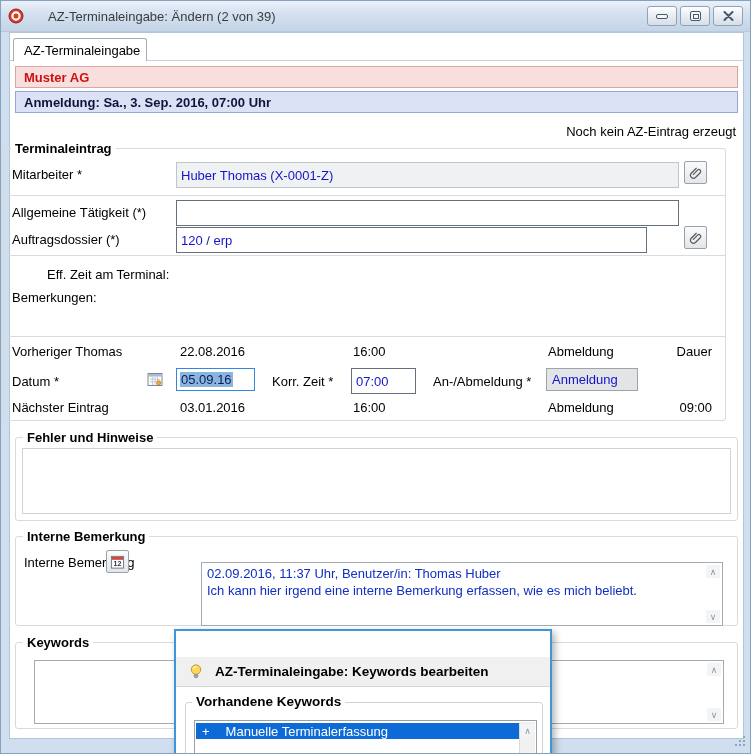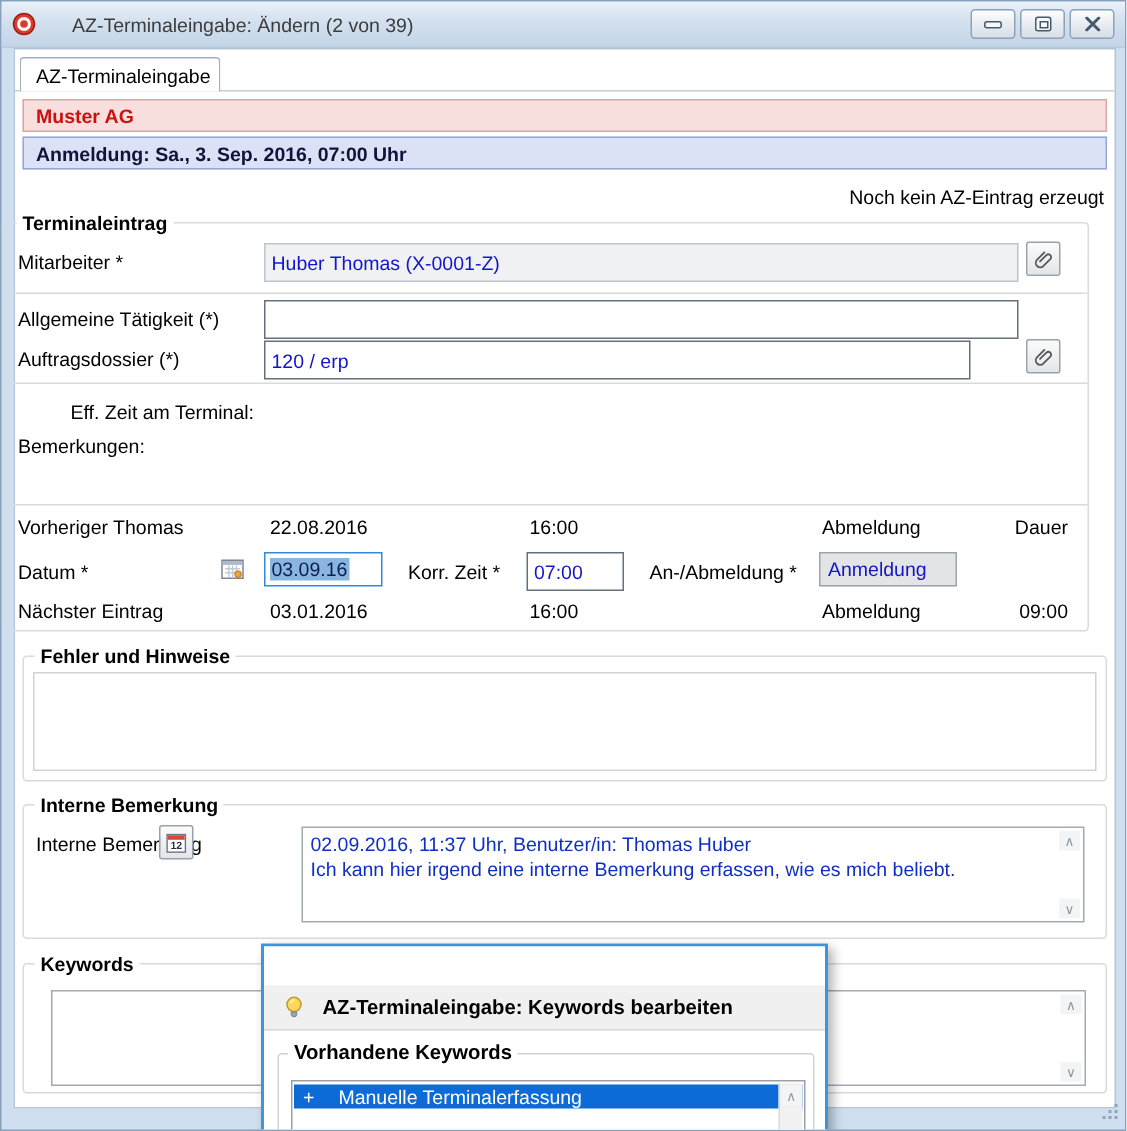--- a/index.html
+++ b/index.html
@@ -179,21 +179,21 @@
     <span class="cell" style="left:8px;top:225px;">Datum *</span>
     <span class="abs" style="left:143px;top:222px;display:flex;cursor:pointer;">
       <svg width="16" height="16" viewBox="0 0 16 16">
         <rect x="1" y="2.5" width="14" height="12" fill="#ffffff" stroke="#7d8795"></rect>
         <rect x="1.5" y="3" width="13" height="2.6" fill="#aebacb"></rect>
         <path d="M3 8.2h10 M3 10.8h10 M5.6 6v8 M8.1 6v8 M10.6 6v8" stroke="#c3cad4" stroke-width="1" fill="none"></path>
         <circle cx="11.7" cy="11.8" r="2.1" fill="#f0a43c" stroke="#c87f1e" stroke-width="0.8"></circle>
       </svg>
     </span>
     <div class="date-input" style="left:172px;top:219px;width:79px;">
-      <span class="sel">03.09.16</span>
+      <span class="sel">05.09.16</span>
     </div>
     <span class="cell" style="left:268px;top:225px;">Korr. Zeit *</span>
     <input class="inp" style="left: 347px; top: 219px; width: 65px; height: 23px;" value="07:00">
     <span class="cell" style="left:429px;top:225px;">An-/Abmeldung *</span>
     <div class="combo" style="left:542px;top:219px;width:92px;">
       <span>Anmeldung</span>
     </div>
 
     <span class="cell" style="left:8px;top:251px;">Nächster Eintrag</span>
     <span class="cell" style="left:176px;top:251px;">03.01.2016</span>
@@ -210,21 +210,21 @@
   <div class="gb" style="left:14px;top:535px;width:723px;height:90px;">
     <span class="legend">Interne Bemerkung</span>
     <span class="lbl" style="left:8px;top:18px;">Interne Bemerkung</span>
     <div class="icon-btn" style="left:90px;top:13px;">
       <svg width="15" height="16" viewBox="0 0 16 16">
         <rect x="1.5" y="2" width="13" height="12.5" fill="#ffffff" stroke="#6b7686"></rect>
         <rect x="2" y="2.5" width="12" height="3.2" fill="#cf4a3f"></rect>
         <text x="8" y="12.6" font-size="7.5" font-weight="bold" text-anchor="middle" fill="#253246" font-family="Liberation Sans, sans-serif">12</text>
       </svg>
     </div>
-    <div class="scrollbox" style="left:185px;top:14px;width:522px;height:64px;">
+    <div class="scrollbox" style="left:185px;top:25px;width:522px;height:64px;">
       <div class="sb-text">02.09.2016, 11:37 Uhr, Benutzer/in: Thomas Huber
 Ich kann hier irgend eine interne Bemerkung erfassen, wie es mich beliebt.</div>
       <span class="arr up">∧</span>
       <span class="arr down">∨</span>
     </div>
   </div>
 
   <div class="gb" style="left:14px;top:641px;width:723px;height:87px;">
     <span class="legend">Keywords</span>
     <div class="scrollbox" style="left:18px;top:17px;width:690px;height:64px;">

